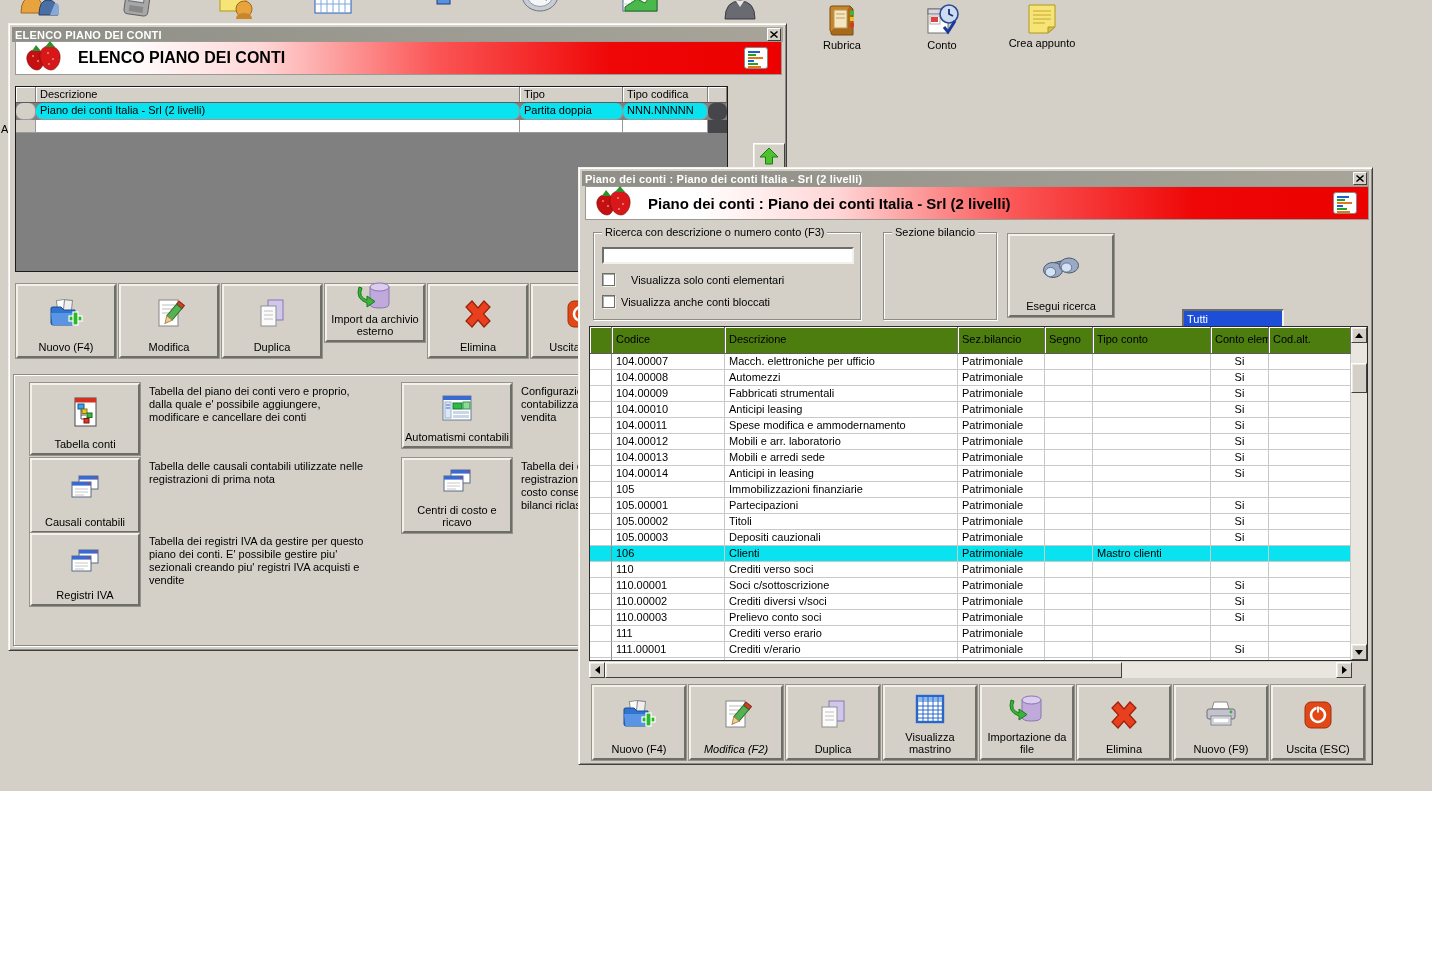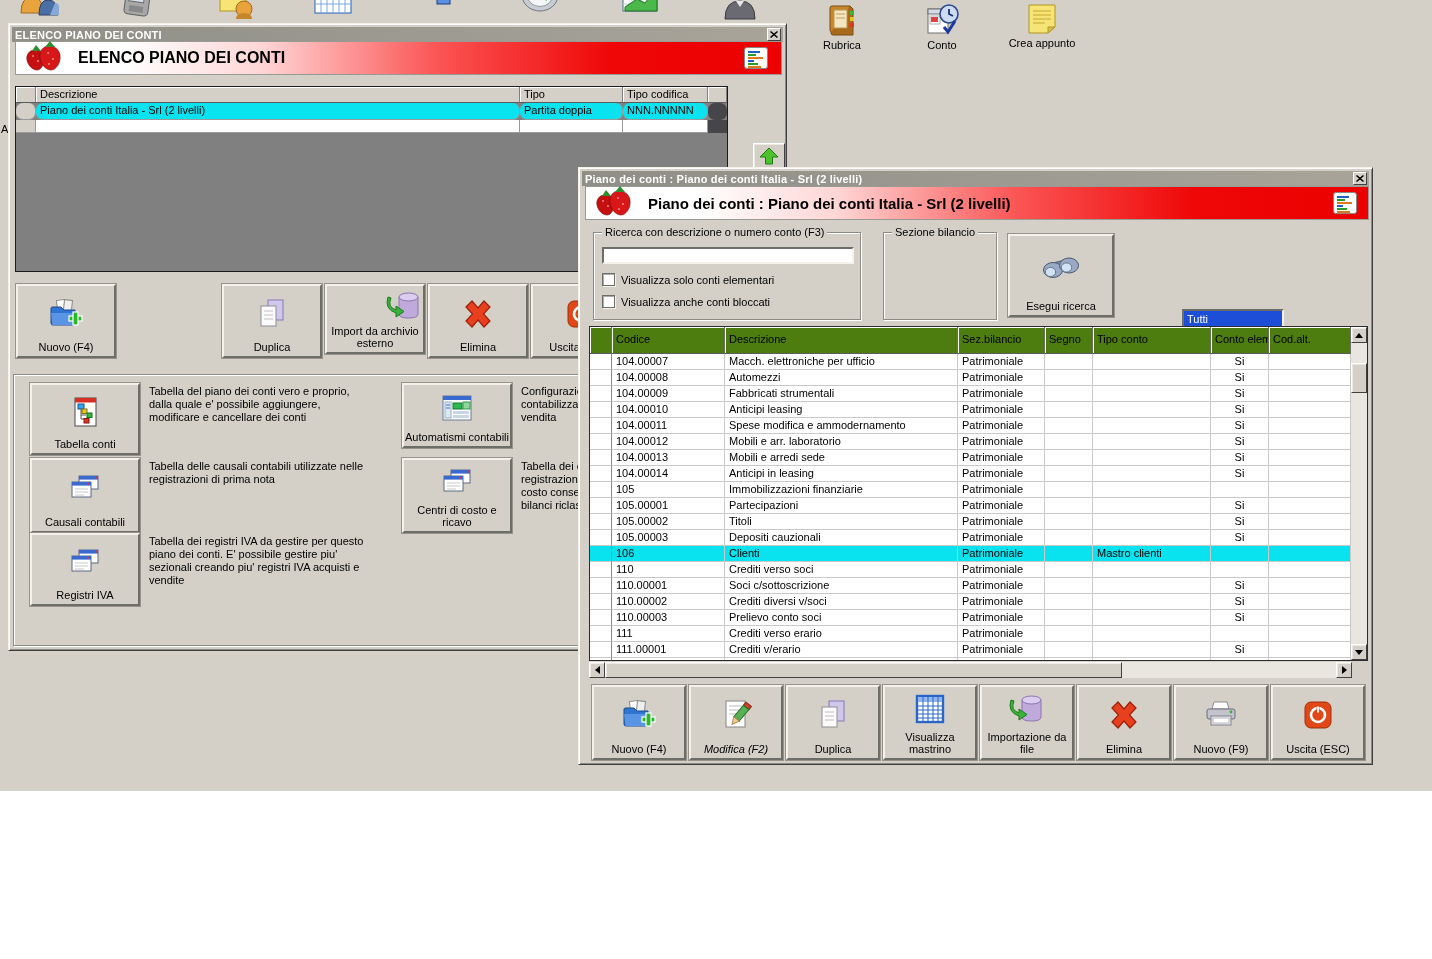--- a/index.html
+++ b/index.html
@@ -241,33 +241,49 @@
     <rect x="10" y="3" width="8" height="11" fill="#fdfdfd" stroke="#8a8a8a" transform="rotate(-8 14 8)"></rect>
     <rect x="17" y="3" width="8" height="11" fill="#efefef" stroke="#8a8a8a" transform="rotate(6 21 8)"></rect>
     <path d="M4 11 L4 26 Q4 28 6 28 L26 28 Q28 28 28 26 L28 13 L17 13 L14 10 L6 10 Q4 10 4 11Z" fill="#2f74d0" stroke="#1a4a90"></path>
     <path d="M4 16 L28 16 L26.5 28 L5.5 28Z" fill="#5a94e4"></path>
     <rect x="22" y="19" width="13" height="5" fill="#28b828" stroke="#fff" stroke-width="1.2"></rect>
     <rect x="26" y="15" width="5" height="13" fill="#28b828" stroke="#fff" stroke-width="1.2"></rect>
   </svg>
           </span>
         <span class="lbl">Nuovo (F4)</span>
       </div>
+      <div class="abs btn" style="left:110px;top:260px;width:100px;height:74px;">
+        <span class="ico">
+            <svg width="36" height="32" viewBox="0 0 36 32">
+    <rect x="8" y="2" width="19" height="26" fill="#fff" stroke="#858585"></rect>
+    <line x1="11" y1="7" x2="24" y2="7" stroke="#bdbdbd"></line>
+              <line x1="11" y1="11" x2="24" y2="11" stroke="#bdbdbd"></line>
+    <line x1="11" y1="15" x2="24" y2="15" stroke="#bdbdbd"></line>
+    <g transform="rotate(40 22 15)">
+      <rect x="19" y="2" width="7" height="4" fill="#d04028" stroke="#8a2414"></rect>
+      <rect x="19" y="6" width="7" height="15" fill="#56b152" stroke="#2a7028"></rect>
+      <path d="M19 21 L26 21 L22.5 28Z" fill="#f2cf9a" stroke="#b08b4e"></path>
+    </g>
+  </svg>
+          </span>
+        <span class="lbl">Modifica</span>
+      </div>
       <div class="abs btn" style="left:213px;top:260px;width:100px;height:74px;">
         <span class="ico">
             <svg width="34" height="32" viewBox="0 0 34 32">
     <rect x="13" y="2" width="15" height="20" fill="#cfc8ea" stroke="#8878b8"></rect>
     <rect x="6" y="8" width="15" height="20" fill="#fbfbfb" stroke="#8f8f8f"></rect>
     <line x1="9" y1="13" x2="18" y2="13" stroke="#c0c0c0"></line>
               <line x1="9" y1="17" x2="18" y2="17" stroke="#c0c0c0"></line>
     <line x1="9" y1="21" x2="18" y2="21" stroke="#c0c0c0"></line>
   </svg>
           </span>
         <span class="lbl">Duplica</span>
       </div>
-      <div class="abs btn" style="left:316px;top:260px;width:100px;height:70px;align-items:flex-end;">
+      <div class="abs btn" style="left:316px;top:260px;width:100px;height:58px;">
         <span class="ico">
             <svg width="38" height="34" viewBox="0 0 38 34">
     <path d="M14 8 L14 25 Q14 29 23.5 29 Q33 29 33 25 L33 8" fill="#c0aadc" stroke="#8a74b0"></path>
     <ellipse cx="23.5" cy="8" rx="9.5" ry="4" fill="#dccdf0" stroke="#8a74b0"></ellipse>
     <path d="M6 9 Q2 18 11 21 L11 17 L19 22.5 L11 28 L11 24 Q-1 20 3 8Z" fill="#3cb23c" stroke="#1a7a1a"></path>
   </svg>
           </span>
         <span class="lbl">Import da archivio esterno</span>
       </div>
       <div class="abs btn" style="left:419px;top:260px;width:100px;height:74px;">
@@ -418,21 +434,21 @@
           <i style="width:15px;background:#e07818;"></i>
             <i style="width:6px;background:#2060cc;"></i>
           <i style="width:10px;background:#28a028;"></i>
             <i style="width:13px;background:#e07818;"></i>
         </span>
       </div>
 
       <div class="abs groupbox" style="left:14px;top:64px;width:268px;height:88px;">
         <span class="grouplabel">Ricerca con descrizione o numero conto (F3)</span>
         <input class="abs sunken" style="left: 8px; top: 14px; width: 252px; height: 17px; font-size: 11px; outline: none;" value="">
-        <div class="abs" style="left:8px;top:40px;display:flex;align-items:center;gap:6px;">
+        <div class="abs" style="left:8px;top:40px;display:flex;align-items:center;gap:16px;">
           <span class="cb"></span>
           <span>Visualizza solo conti elementari</span>
         </div>
         <div class="abs" style="left:8px;top:62px;display:flex;align-items:center;gap:6px;">
           <span class="cb"></span>
           <span>Visualizza anche conti bloccati</span>
         </div>
       </div>
 
       <div class="abs groupbox" style="left:304px;top:64px;width:114px;height:88px;">

